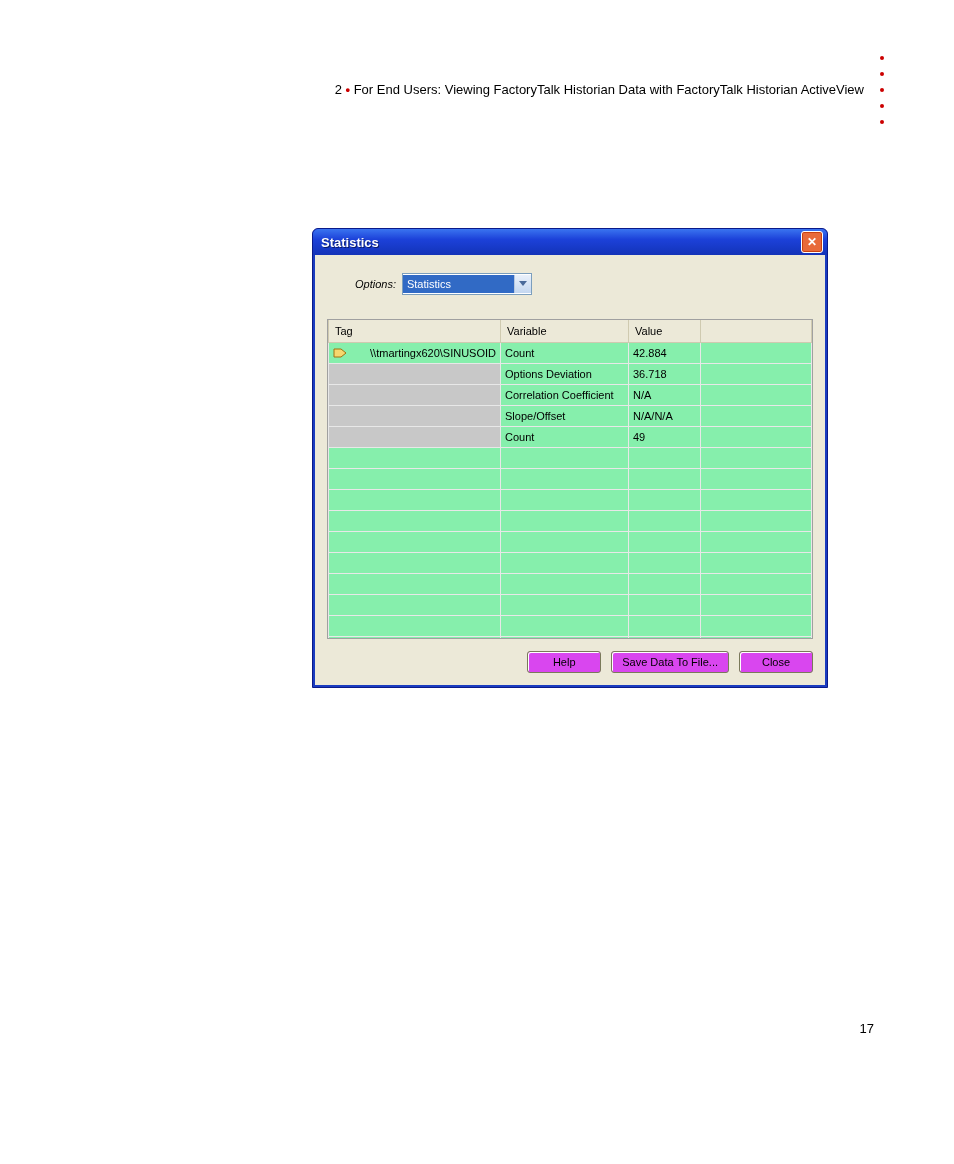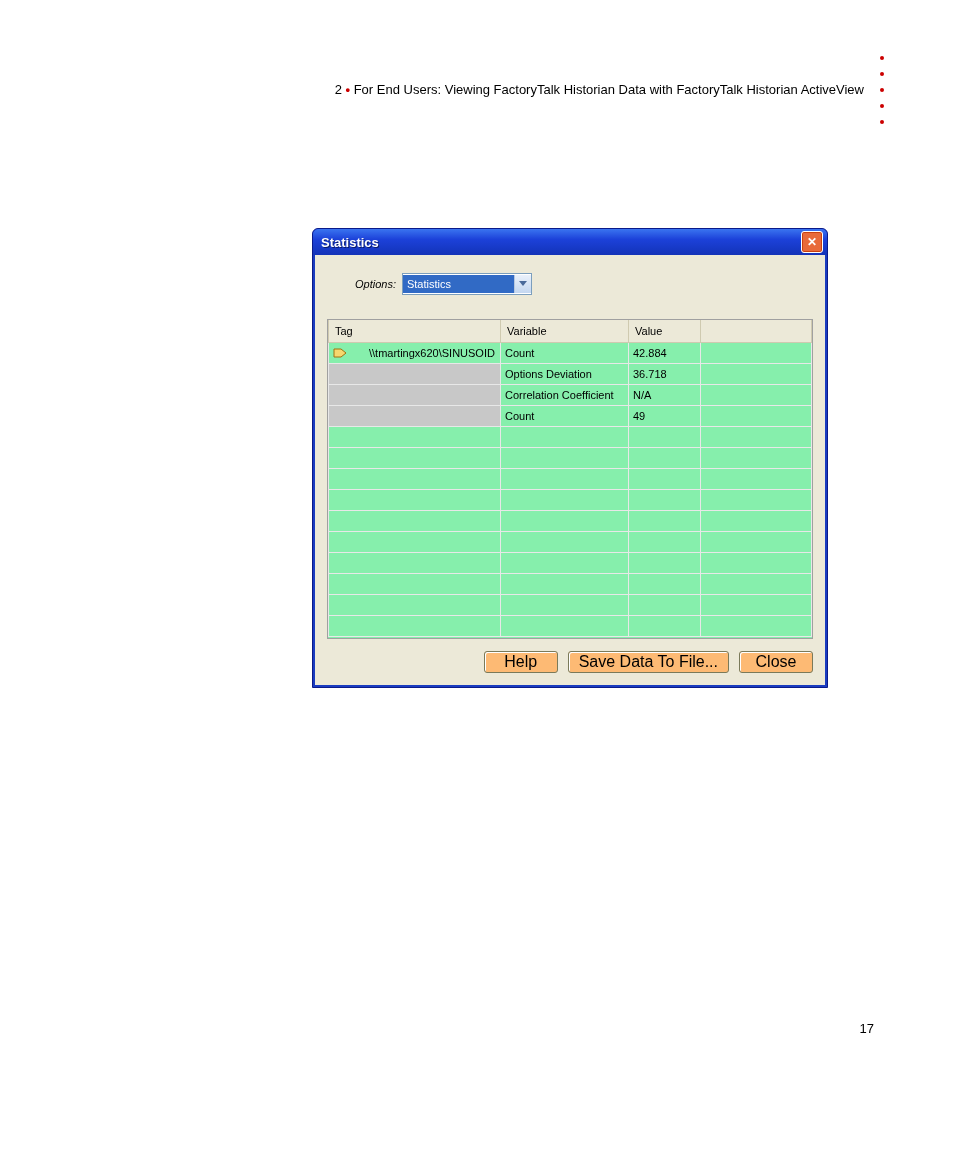--- a/index.html
+++ b/index.html
@@ -158,41 +158,42 @@
     font-size: 11px;
     white-space: nowrap;
     overflow: hidden;
   }
   .col-tag { width: 172px; }
   .col-var { width: 128px; }
   .col-val { width: 72px; }
   .tag-cell {
     display: flex;
     align-items: center;
-    gap: 22px;
+    gap: 4px;
+    justify-content: space-between;
   }
   .tag-icon {
     width: 14px;
     height: 10px;
   }
   .alt-row td.grey { background: #c8c8c8; }
   .button-row {
     display: flex;
     justify-content: flex-end;
     gap: 10px;
     margin-top: 12px;
   }
   .btn {
     min-width: 74px;
     height: 22px;
     padding: 0 10px;
-    background: #fdba74;
+    background: #d946ef;
     border: 1px solid #7a7a5a;
     border-radius: 3px;
-    font-size: 16px;
+    font-size: 11px;
     cursor: pointer;
     box-shadow: inset 1px 1px 0 #fff;
   }
 </style>
 </head>
 <body>
 
 <div class="header-dots">
   <span></span>
     <span></span>
@@ -263,20 +264,26 @@
             <td></td>
           </tr>
           <tr class="alt-row">
             <td class="grey"></td>
             <td>Correlation Coefficient</td>
             <td>N/A</td>
             <td></td>
           </tr>
           <tr class="alt-row">
             <td class="grey"></td>
+            <td>Slope/Offset</td>
+            <td>N/A/N/A</td>
+            <td></td>
+          </tr>
+          <tr class="alt-row">
+            <td class="grey"></td>
             <td>Count</td>
             <td>49</td>
             <td></td>
           </tr>
           <tr>
               <td></td>
               <td></td>
               <td></td>
               <td></td>
             </tr>

